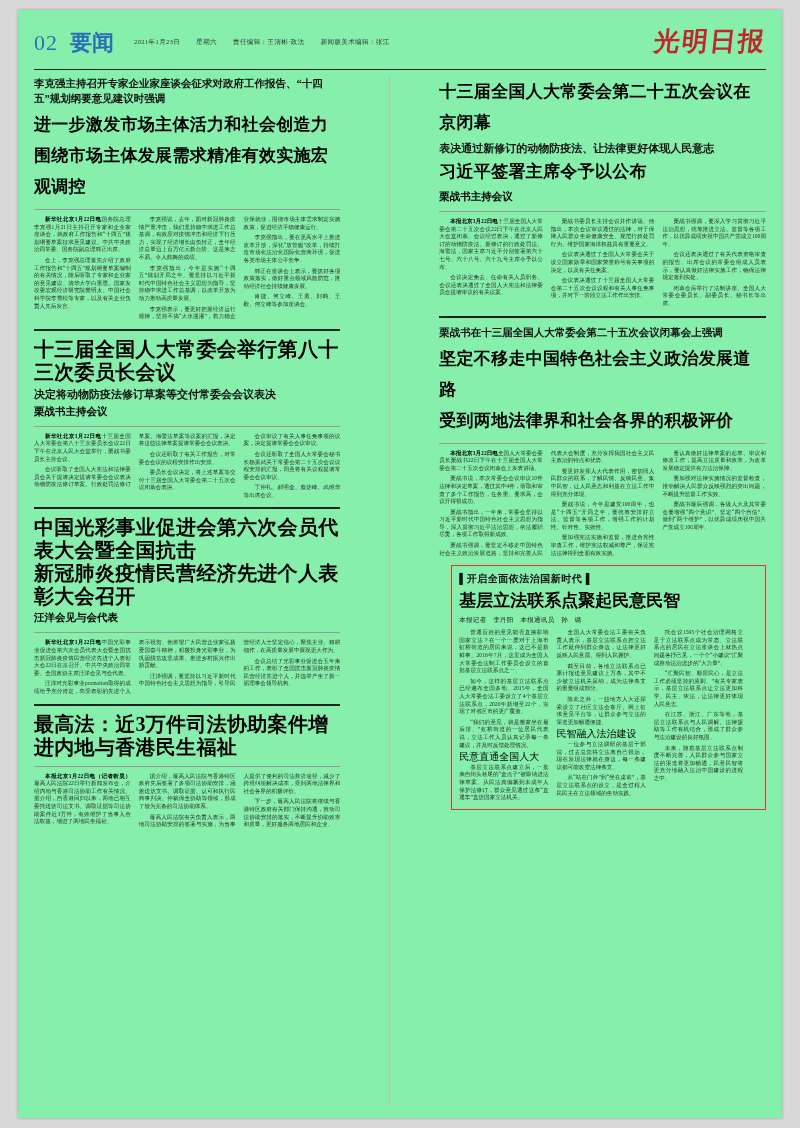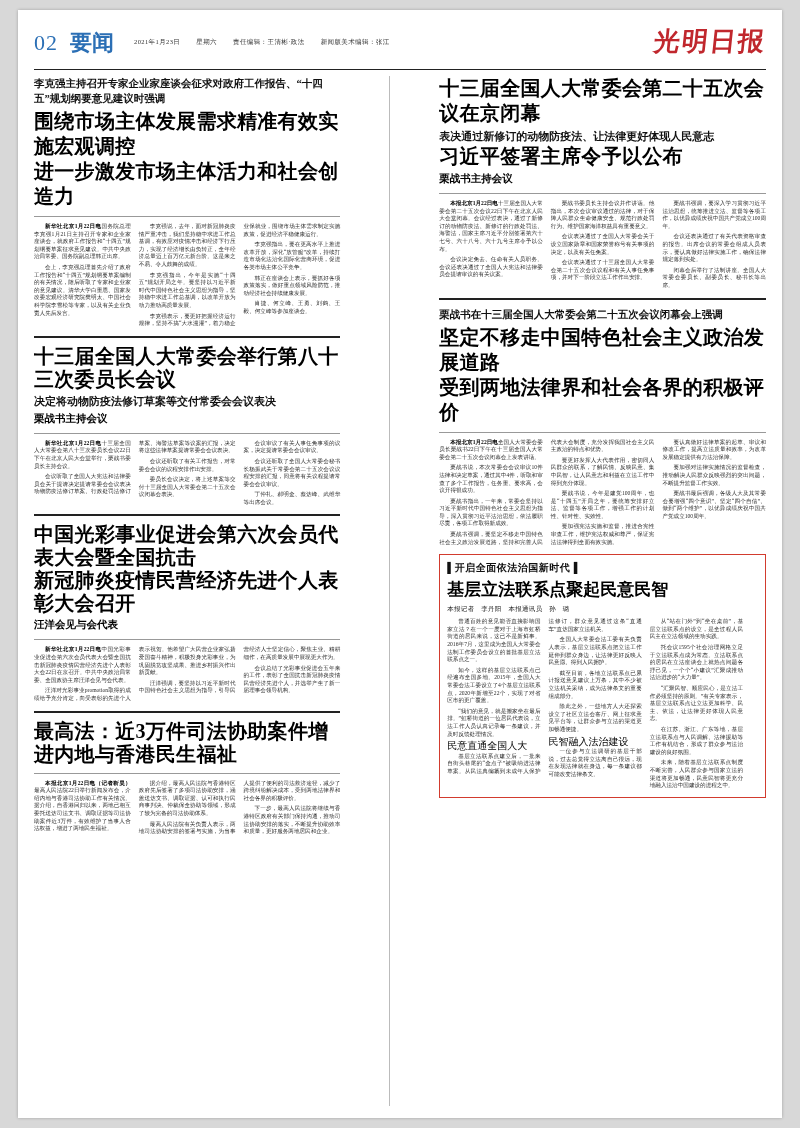--- a/index.html
+++ b/index.html
@@ -7,21 +7,21 @@
   body {
     width: 800px;
     height: 1128px;
     background: #d8d8d8;
     font-family: "Liberation Serif", serif;
   }
   .page {
     position: absolute;
     left: 18px; top: 10px;
     width: 764px; height: 1108px;
-    background: #ffffff;
+    background: #86efac;
     box-shadow: 0 0 3px rgba(0,0,0,0.25);
     overflow: hidden;
   }
   
   .masthead {
     position: relative;
     height: 46px;
     border-bottom: 1.5px solid #222;
     margin: 14px 16px 0 16px;
   }
@@ -64,21 +64,21 @@
   
   .article { position: relative; margin-bottom: 8px; }
   .kicker {
     font-size: 10.5px; line-height: 15px; color: #111;
     font-weight: bold; margin-bottom: 3px;
   }
   .headline-main {
     font-size: 20px; line-height: 23px; font-weight: bold;
     color: #000; letter-spacing: 0.3px;
   }
-  .headline-main.big { font-size: 20px; line-height: 25px; }
+  .headline-main.big { font-size: 17px; line-height: 31px; }
   .headline-sub {
     font-size: 11px; line-height: 16px; color: #111; font-weight: bold;
     margin-top: 2px;
   }
   .byline {
     font-size: 10.5px; font-weight: bold; margin-top: 3px; color: #000;
   }
   .rule-thin { border-top: 1px solid #999; margin: 7px 0 6px 0; }
   .rule-thick { border-top: 2px solid #222; margin: 8px 0 7px 0; }
   .cols3 { column-count: 3; column-gap: 8px; }
@@ -90,20 +90,21 @@
     hyphens: none;
   }
   .copy p { margin: 0 0 3px 0; text-indent: 11px; }
   .dateline { font-weight: bold; color: #000; }
 
   
   .feature-box {
     border: 1.6px solid #d23b2e;
     padding: 6px 22px 7px 7px;
     margin-top: 6px;
+    margin-left: 12px;
   }
   .feature-flag {
     font-size: 10px; font-weight: bold; color: #111;
     letter-spacing: 0.5px; margin-bottom: 4px;
   }
   .feature-flag .slash { color: #111; font-weight: bold; }
   .feature-title {
     font-size: 17px; line-height: 22px; font-weight: bold; color: #000;
     margin-bottom: 4px;
   }
@@ -131,22 +132,22 @@
     </div>
     <div class="nameplate">光明日报</div>
   </div>
 
   <div class="body">
 
     <div class="col col-left">
 
       <div class="article">
         <div class="kicker">李克强主持召开专家企业家座谈会征求对政府工作报告、“十四五”规划纲要意见建议时强调</div>
+        <div class="headline-main big">进一步激发市场主体活力和社会创造力</div>
         <div class="headline-main big">围绕市场主体发展需求精准有效实施宏观调控</div>
-        <div class="headline-main big">进一步激发市场主体活力和社会创造力</div>
         <div class="rule-thin"></div>
         <div class="cols3 copy">
           <p><span class="dateline">新华社北京1月22日电</span><span>国务院总理李克强1月21日主持召开专家和企业家座谈会，就政府工作报告和“十四五”规划纲要草案征求意见建议。中共中央政治局常委、国务院副总理韩正出席。</span></p>
           <p>会上，李克强总理首先介绍了政府工作报告和“十四五”规划纲要草案编制的有关情况，随后听取了专家和企业家的意见建议。清华大学白重恩、国家发改委宏观经济研究院樊明太、中国社会科学院李雪松等专家，以及有关企业负责人先后发言。</p>
           <p>李克强说，去年，面对新冠肺炎疫情严重冲击，我们坚持稳中求进工作总基调，有效应对疫情冲击和经济下行压力，实现了经济增长由负转正，全年经济总量迈上百万亿元新台阶。这是来之不易、令人鼓舞的成绩。</p>
           <p>李克强指出，今年是实施“十四五”规划开局之年。要坚持以习近平新时代中国特色社会主义思想为指导，坚持稳中求进工作总基调，以改革开放为动力推动高质量发展。</p>
           <p>李克强表示，要更好把握经济运行规律，坚持不搞“大水漫灌”，着力稳企业保就业，围绕市场主体需求制定实施政策，促进经济平稳健康运行。</p>
           <p>李克强指出，要在更高水平上推进改革开放，深化“放管服”改革，持续打造市场化法治化国际化营商环境，促进各类市场主体公平竞争。</p>
           <p>韩正在座谈会上表示，要抓好各项政策落实，做好重点领域风险防范，推动经济社会持续健康发展。</p>
           <p>肖捷、何立峰、王勇、刘鹤、王毅、何立峰等参加座谈会。</p>

